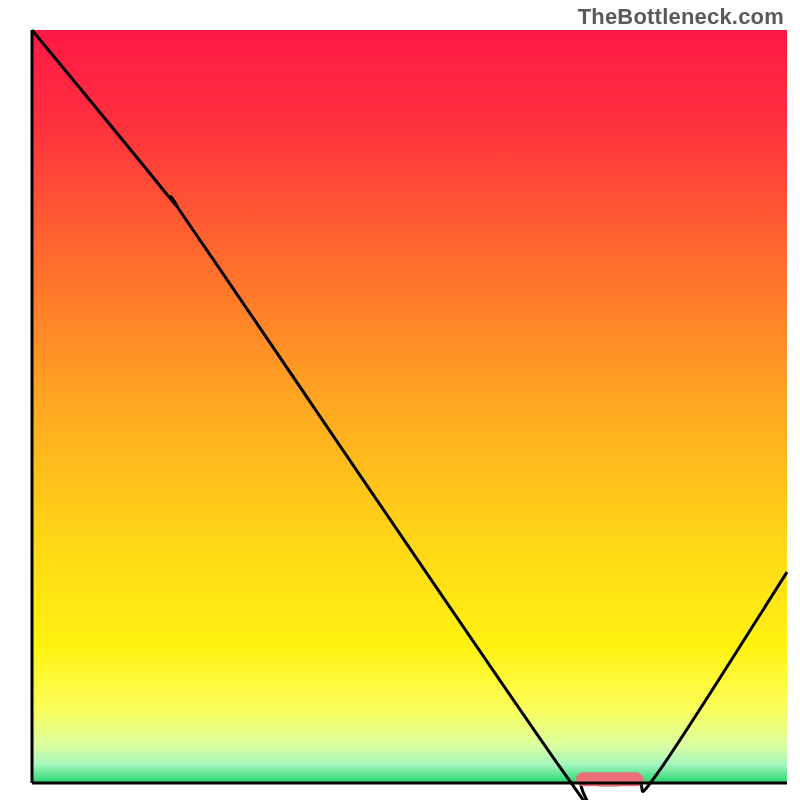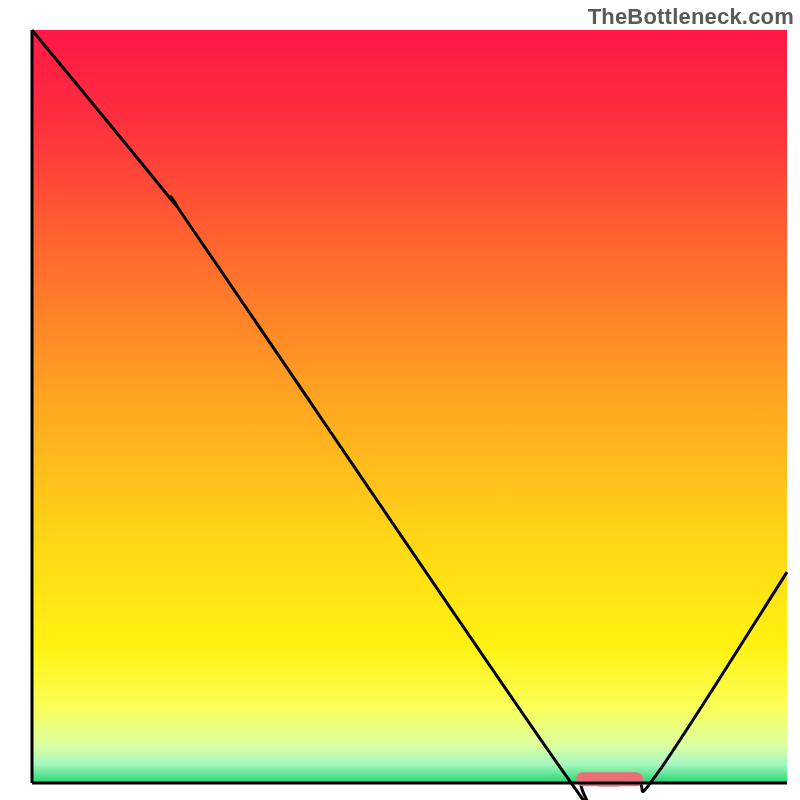--- a/index.html
+++ b/index.html
@@ -1,17 +1,17 @@
 <!DOCTYPE html>
 <html><head>
 <meta charset="utf-8">
 <style>
 html,body{margin:0;padding:0;width:800px;height:800px;overflow:hidden;background:#fff;font-family:Arial,Helvetica,sans-serif}
 .chart-container{position:relative;width:800px;height:800px}
-.watermark{position:absolute;top:4px;right:6px;font-size:22px;font-weight:600;color:#5a5a5a;letter-spacing:.2px}
+.watermark{position:absolute;top:4px;right:16px;font-size:22px;font-weight:600;color:#5a5a5a;letter-spacing:.2px}
 svg{display:block}
 </style>
 </head>
 <body>
 
 <div class="chart-container">
   <div class="watermark">TheBottleneck.com</div>
   <svg id="chart-svg" width="800" height="800">
     <defs>
       <linearGradient id="bg-grad" x1="0" y1="0" x2="0" y2="1">

